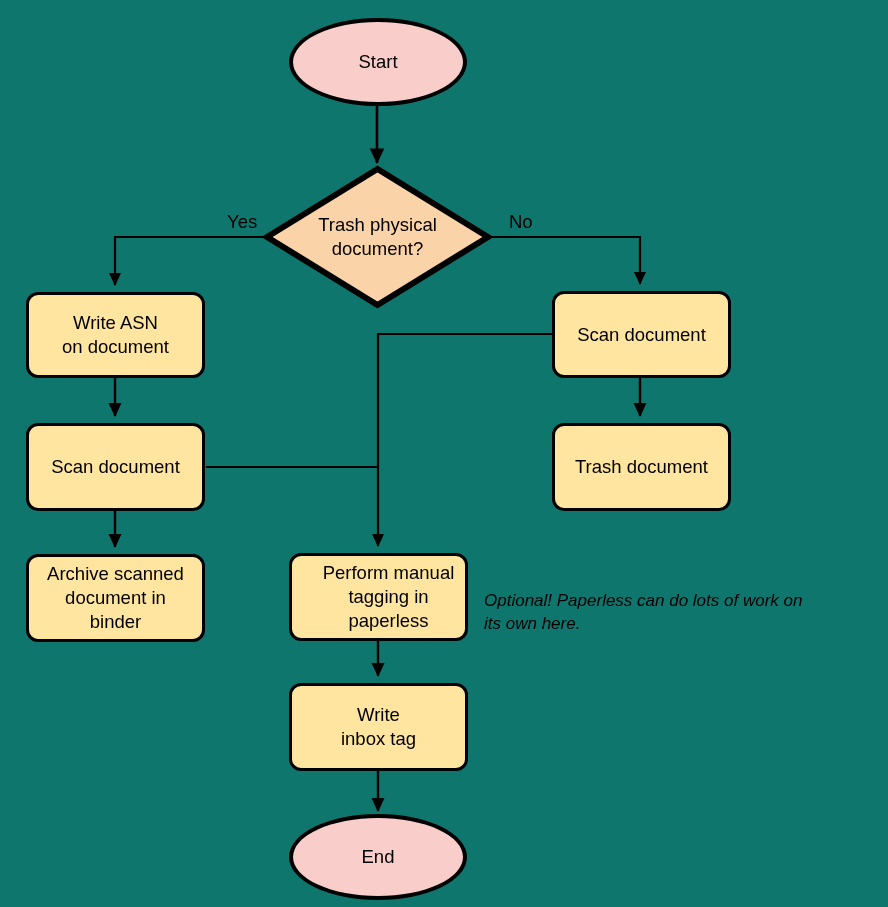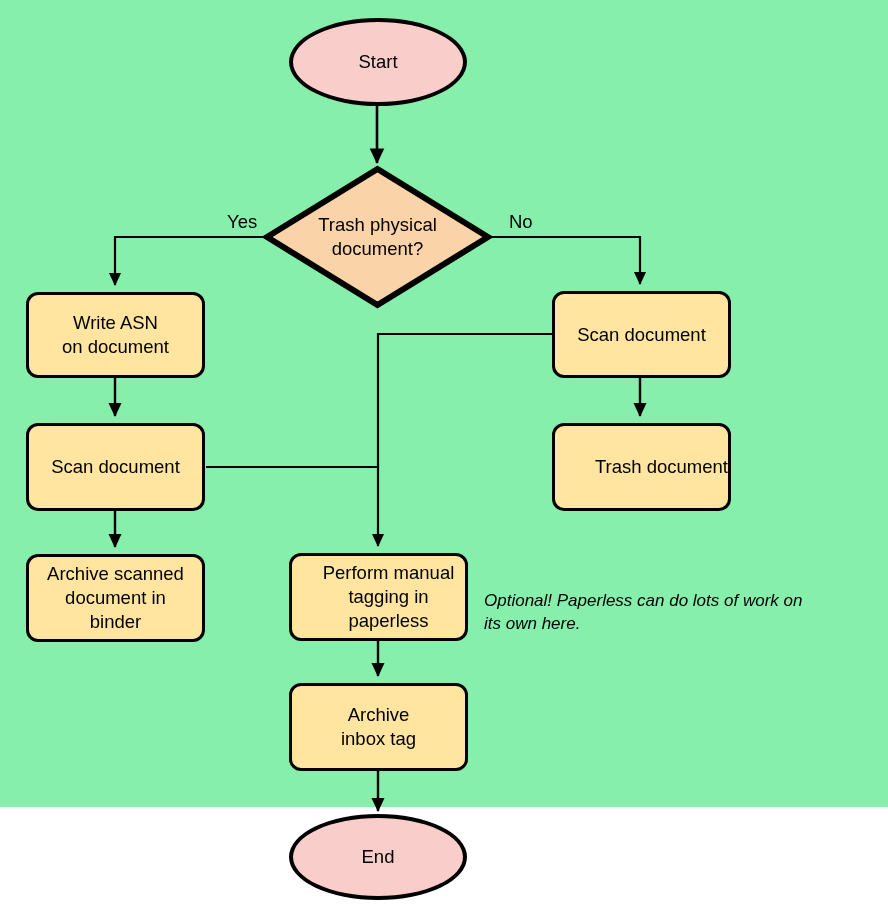--- a/index.html
+++ b/index.html
@@ -10,22 +10,22 @@
   }
   body {
     font-family: "Liberation Sans", sans-serif;
     width: 888px;
     height: 907px;
     overflow: hidden;
   }
   #flowchart-canvas {
     position: relative;
     width: 888px;
-    height: 807px;
-    background: #86efac;
+    height: 907px;
+    background: #0f766e;
   }
   #edges-layer {
     position: absolute;
     left: 0;
     top: 0;
     width: 888px;
     height: 907px;
   }
   .node {
     position: absolute;
@@ -142,32 +142,32 @@
   <div class="node node-process" style="left:26px; top:554px; width:179px; height:88px;">
     <span>Archive scanned
 document in
 binder</span>
   </div>
 
   <div class="node node-process" style="left:552px; top:291px; width:179px; height:87px;">
     <span>Scan document</span>
   </div>
 
-  <div class="node node-process" style="left:552px; top:423px; width:179px; height:88px;justify-content:flex-end;">
+  <div class="node node-process" style="left:552px; top:423px; width:179px; height:88px;">
     <span>Trash document</span>
   </div>
 
   <div class="node node-process" style="left:289px; top:553px; width:179px; height:88px;padding-left:20px;">
     <span>Perform manual
 tagging in
 paperless</span>
   </div>
 
   <div class="node node-process" style="left:289px; top:683px; width:179px; height:88px;">
-    <span>Archive
+    <span>Write
 inbox tag</span>
   </div>
 
   <div class="node node-terminator" style="left:289px; top:814px; width:178px; height:86px;justify-content:center;">
     <span>End</span>
   </div>
 
   <div class="note" style="left:484px; top:590px; width:400px;">Optional! Paperless can do lots of work on
 its own here.</div>
 

